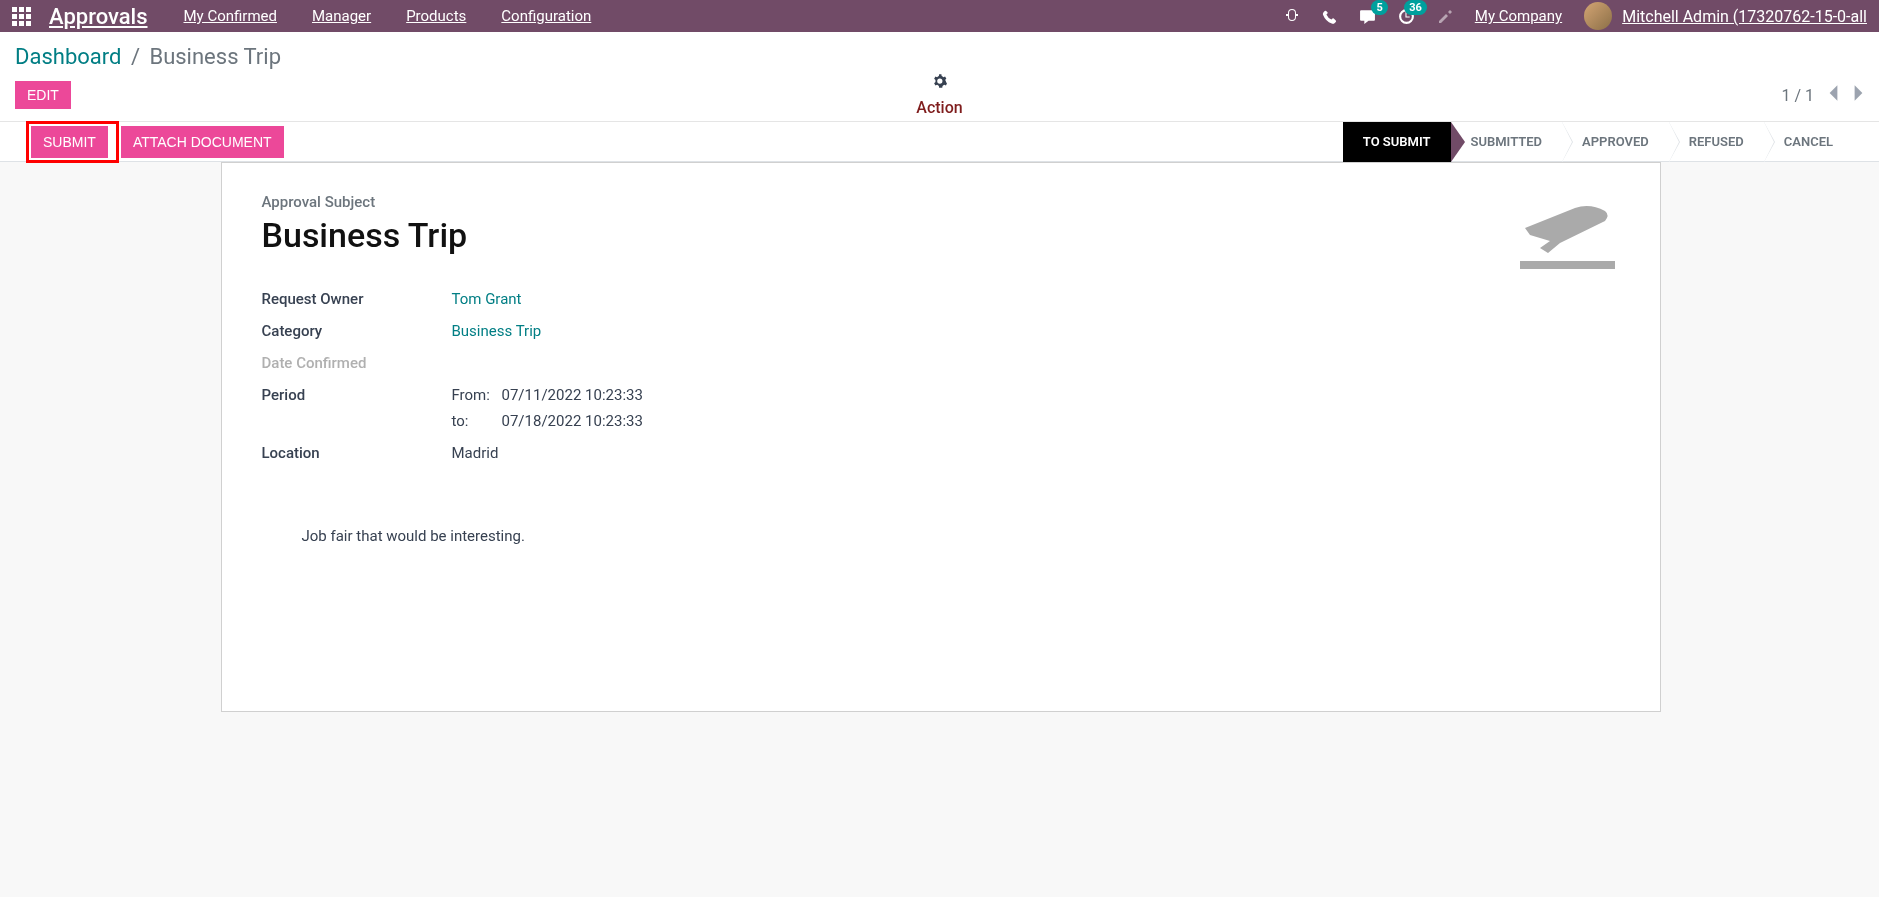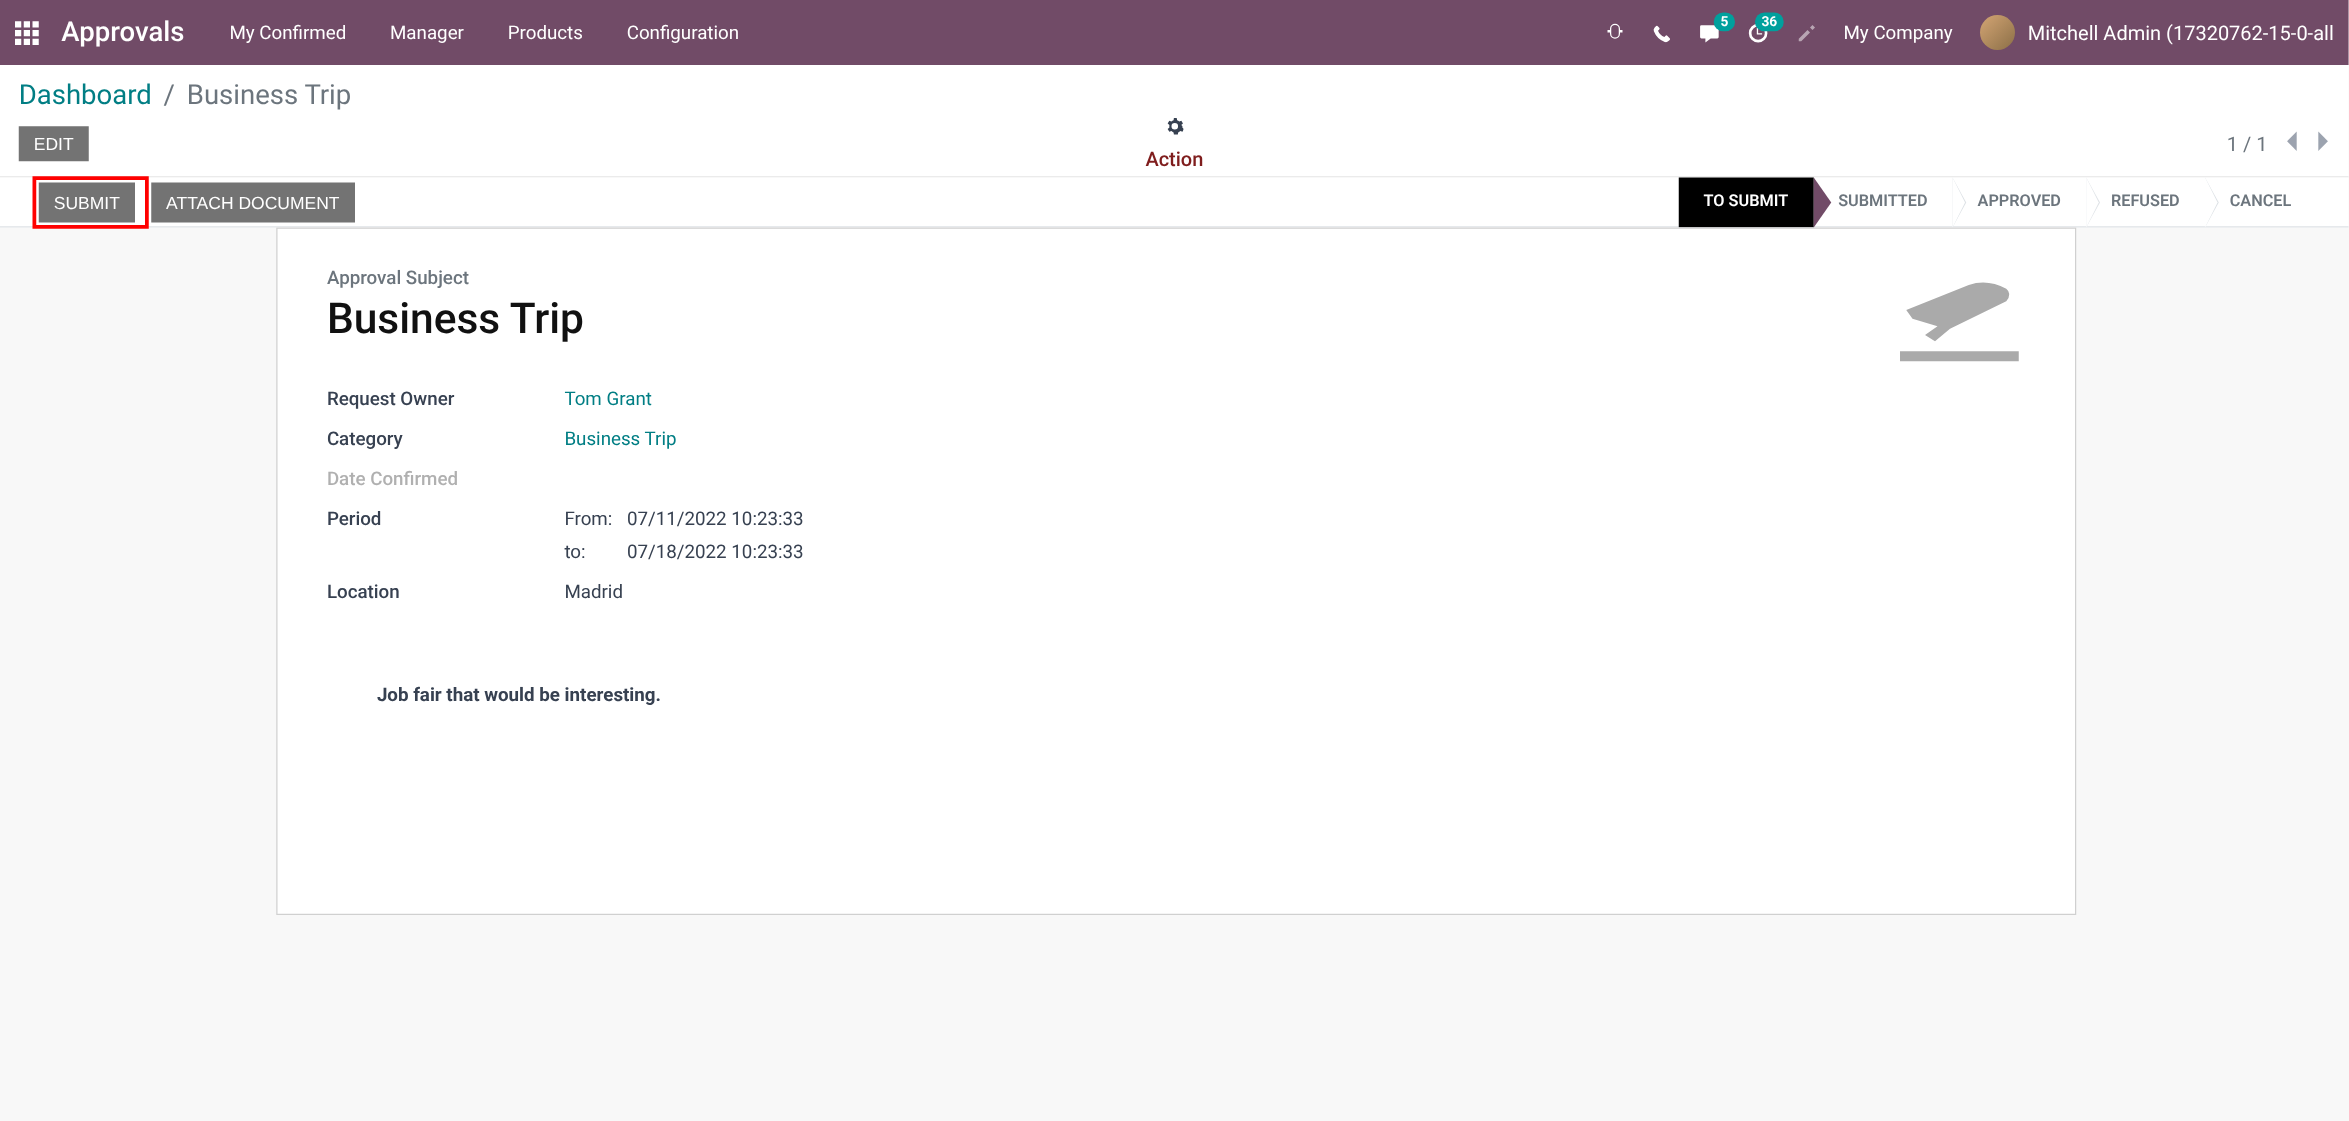--- a/index.html
+++ b/index.html
@@ -1,37 +1,37 @@
 <!DOCTYPE html>
 <html><head>
 <meta charset="utf-8">
 <style>
 * { box-sizing: border-box; margin: 0; padding: 0; }
 body { font-family: -apple-system, BlinkMacSystemFont, "Segoe UI", Roboto, "Helvetica Neue", Arial, sans-serif; background: #f8f8f8; color: #374151; overflow: hidden; }
-.topbar { background: #714b67; height: 52px; display: flex; align-items: center; color: #fff; padding: 0 12px; }
+.topbar { background: #714b67; height: 32px; display: flex; align-items: center; color: #fff; padding: 0 12px; text-decoration: underline; }
 .apps-grid { display: grid; grid-template-columns: repeat(3, 5px); grid-template-rows: repeat(3, 5px); gap: 2px; margin-right: 18px; cursor: pointer; }
 .apps-grid span { background: #fff; }
 .app-title { font-size: 22px; font-weight: 500; margin-right: 36px; }
 .nav-items { display: flex; gap: 35px; }
 .nav-item { color: #fff; font-size: 15px; cursor: pointer; }
 .topbar-right { margin-left: auto; display: flex; align-items: center; gap: 22px; }
 .ticon { position: relative; cursor: pointer; display: flex; align-items: center; }
 .ticon svg { fill: #fff; }
 .badge { position: absolute; top: -8px; right: -12px; background: #00a09d; color: #fff; font-size: 11px; font-weight: bold; border-radius: 10px; padding: 1px 5px; }
 .company-name { font-size: 15px; }
 .user-box { display: flex; align-items: center; gap: 10px; }
 .avatar { width: 28px; height: 28px; border-radius: 50%; background: linear-gradient(135deg,#d4a574,#8b6f47); }
 .subheader { background: #fff; padding: 12px 15px 0 15px; border-bottom: 1px solid #e5e5e5; }
 .breadcrumb { font-size: 22px; margin-bottom: 12px; }
 .breadcrumb a { color: #017e84; text-decoration: none; }
 .breadcrumb .sep { color: #6c757d; margin: 0 4px; }
 .breadcrumb .cur { color: #6c757d; }
 .subheader-row { display: flex; align-items: center; padding-bottom: 12px; }
 .btn { border: none; color: #fff; font-size: 14px; font-weight: 500; padding: 6px 12px; cursor: pointer; text-transform: uppercase; }
-.btn-teal { background: #737373; }
+.btn-teal { background: #ec4899; }
 .action-center { position: absolute; left: 50%; transform: translateX(-50%); color: #7f1d1d; font-weight: 500; display: flex; align-items: center; gap: 6px; cursor: pointer; flex-direction: column; }
 .pager { margin-left: auto; display: flex; align-items: center; gap: 14px; color: #6c757d; }
 .pager .arr { cursor: pointer; color: #9ca3af; font-size: 18px; }
 .statusbar { background: #fff; border-bottom: 1px solid #dee2e6; display: flex; align-items: center; padding: 0 26px; height: 40px; }
 .statusbar .actbtn { margin-right: 6px; height: 32px; display: flex; align-items: center; }
 .highlight-box { border: 3px solid #ff0000; display: inline-flex; padding: 2px; margin-right: 2px; }
 .status-steps { margin-left: auto; display: flex; height: 40px; }
 .step { position: relative; display: flex; align-items: center; padding: 0 20px; font-size: 13px; font-weight: 600; color: #6c757d; text-transform: uppercase; }
 .step.active { background: #000000; color: #fff; }
 .step.active::after { content: ''; position: absolute; right: -14px; top: 0; border-left: 14px solid #714b67; border-top: 20px solid transparent; border-bottom: 20px solid transparent; z-index: 2; }
@@ -43,21 +43,21 @@
 .subj-label { color: #6c757d; font-size: 15px; font-weight: 500; margin-bottom: 4px; }
 .subj-title { font-size: 34px; font-weight: 500; color: #111; margin-bottom: 35px; }
 .fields { display: grid; grid-template-columns: 190px 1fr; row-gap: 14px; font-size: 15px; margin-bottom: 35px; max-width: 700px; }
 .fields .lbl { color: #374151; font-weight: 500; }
 .fields .lbl.muted { color: #b0b0b0; }
 .fields .val a { color: #017e84; text-decoration: none; }
 .period-grid { display: grid; grid-template-columns: 50px 1fr; row-gap: 8px; }
 .tabs { border-bottom: 1px solid #dee2e6; display: flex; }
 .tab { padding: 10px 18px; font-size: 15px; color: #6c757d; cursor: pointer; border: 1px solid transparent; margin-bottom: -1px; }
 .tab.active { border: 1px solid #dee2e6; border-bottom: 1px solid #fff; color: #374151; border-radius: 4px 4px 0 0; }
-.tab-content { padding: 30px 40px; font-size: 15px; font-weight: bold; }
+.tab-content { padding: 30px 40px; font-size: 15px; }
 </style>
 </head>
 <body>
 
 <div class="topbar">
   <div class="apps-grid">
     <span></span>
       <span></span>
       <span></span>
       <span></span>

